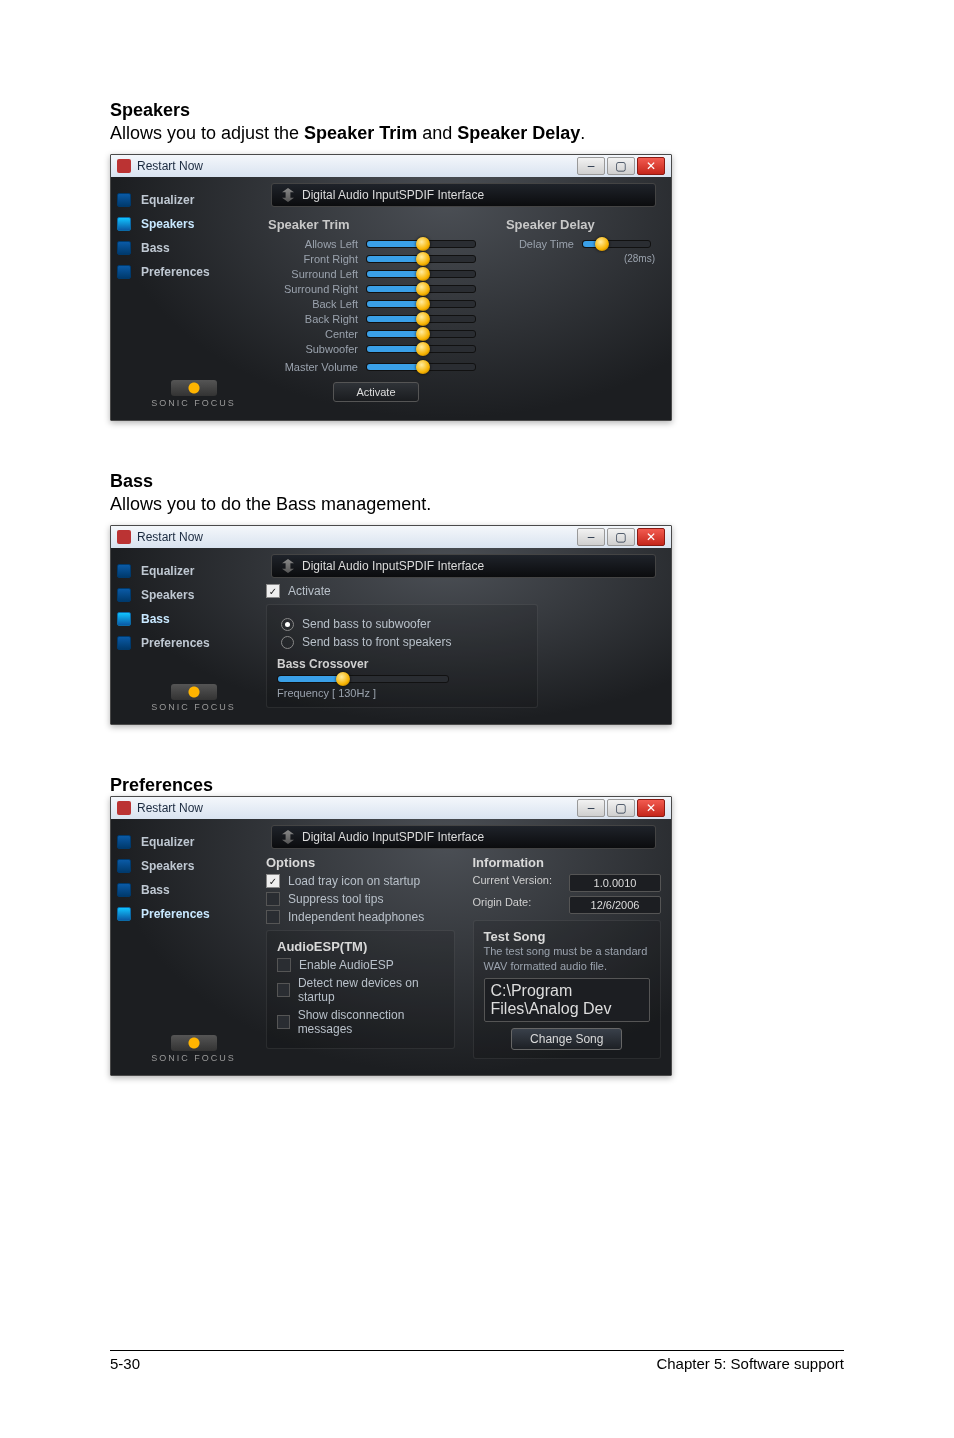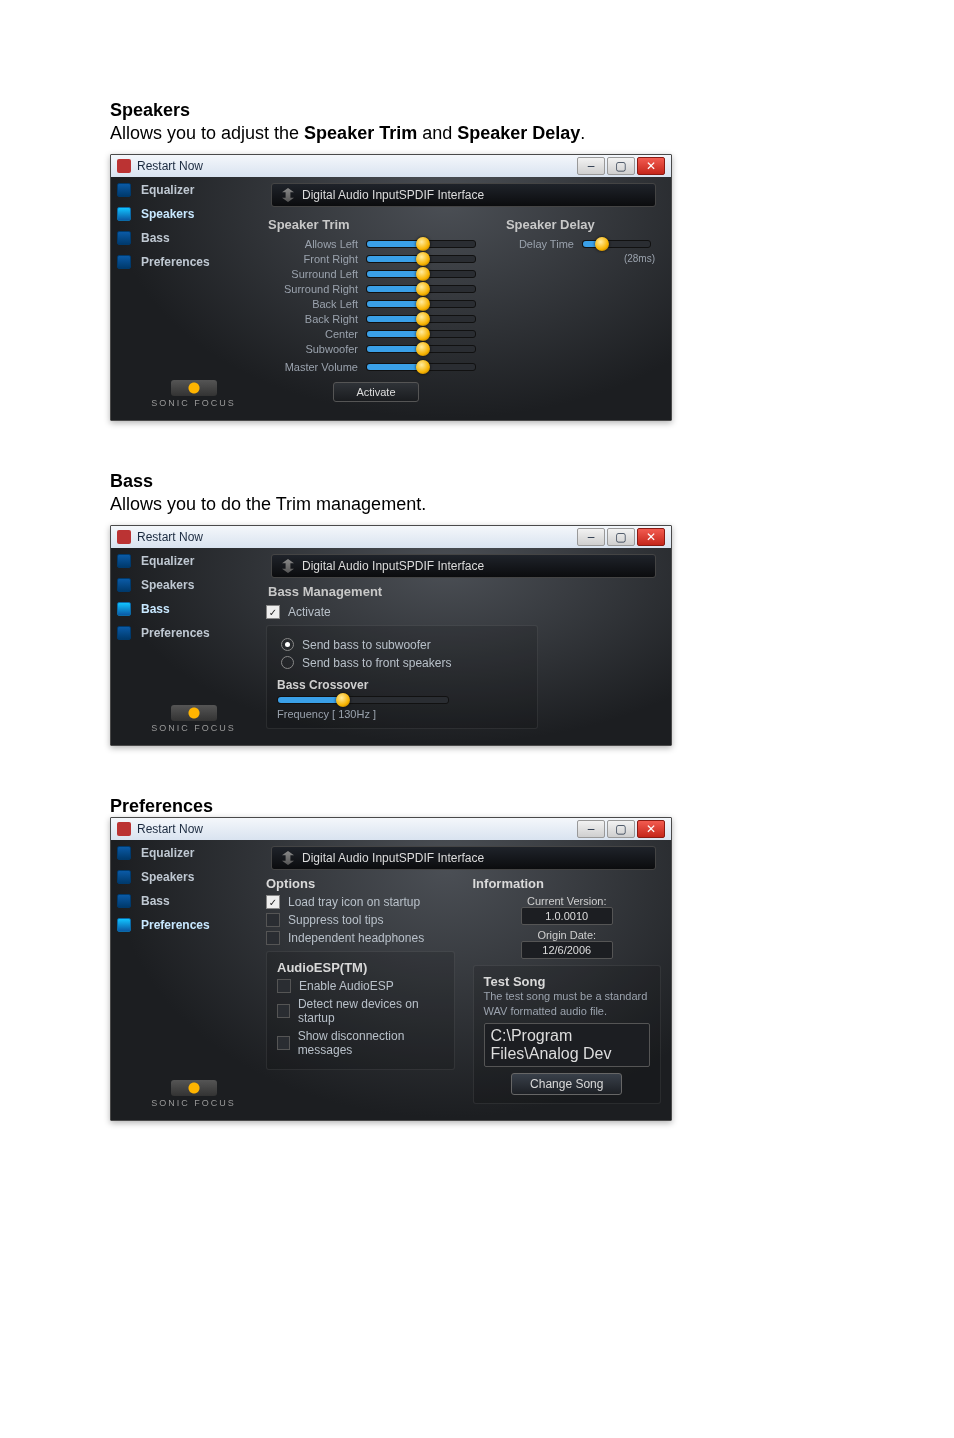--- a/index.html
+++ b/index.html
@@ -53,21 +53,21 @@
     background: radial-gradient(ellipse at 60% 10%, #4b4f55 0%, #1c1e21 70%);
     display: flex;
   }
   .sidebar {
     width: 145px;
     display: flex;
     flex-direction: column;
     padding-top: 6px;
   }
   .tab {
-    display: flex; align-items: flex-start;
+    display: flex; align-items: flex-end;
     height: 24px;
     padding-left: 6px;
     color: #bfc8d2;
     font-weight: bold;
     font-size: 12px;
     cursor: pointer;
   }
   .tab .tabicon {
     width: 12px; height: 12px;
     background: linear-gradient(#0a5aa6,#003a6d);
@@ -148,32 +148,31 @@
     border-radius: 3px;
     padding: 8px 10px;
     margin-top: 6px;
   }
   .chk { display:flex; align-items:center; margin: 4px 0; color:#b8c0c9; font-size:12px;}
   .chk .box {
     width:12px; height:12px; border:1px solid #888; margin-right:8px; background:#eee;
     display:flex; align-items:center; justify-content:center; font-size:10px; color:#222;
   }
   .chk.off .box { background:#2a2d32; border-color:#555; }
-  .radio { display:flex; align-items:flex-start; margin:4px 0 4px 4px; color:#b8c0c9; font-size:12px;}
+  .radio { display:flex; align-items:center; margin:4px 0 4px 4px; color:#b8c0c9; font-size:12px;}
   .radio .dot {
     width:11px; height:11px; border:1px solid #888; border-radius:50%; margin-right:8px;
     display:flex; align-items:center; justify-content:center;
   }
   .radio.on .dot::after { content:""; width:5px; height:5px; background:#fff; border-radius:50%; }
   .subhdr { color:#d0d0d0; font-weight:bold; font-size:12px; margin: 8px 0 4px 0;}
 
   .infofield {
-    color:#cfcfcf; font-size:11px; display:flex; align-items:center; justify-content:space-between;
+    color:#cfcfcf; font-size:11px; display:flex; align-items:flex-start; justify-content:space-between;
     margin:4px 0;
-    flex-direction:column;
   }
   .infofield .val {
     background:#1c1e22; border:1px solid #555; padding:2px 10px; border-radius:2px; color:#ddd;
     min-width: 70px; text-align:center;
   }
   .pathbox {
     background:#1c1e22; border:1px solid #555; padding:3px 6px; border-radius:2px; color:#ddd;
     font-size:16px; margin-top:4px;
   }
   .btn {
@@ -319,21 +318,21 @@
               <div class="smallval">(28ms)</div>
             </div>
           </div>
         </div>
       </div>
     </div>
   </div>
 
   <div class="section">
     <div class="section-title">Bass</div>
-    <div class="section-desc">Allows you to do the Trim management.</div>
+    <div class="section-desc">Allows you to do the Bass management.</div>
 
     <div class="app">
       <div class="titlebar">
         <span class="ticon"></span>
         <span>Restart Now</span>
         <span class="spacer"></span>
         <span class="winbtn">–</span>
         <span class="winbtn">▢</span>
         <span class="winbtn close">✕</span>
       </div>
@@ -358,21 +357,20 @@
           <div class="logo">
             <div class="wing"></div>
             <span>SONIC FOCUS</span>
           </div>
         </div>
         <div class="content">
           <div class="devicebar">
             <span class="arrows"></span>
             <span>Digital Audio InputSPDIF Interface</span>
           </div>
-          <div class="colhdr">Bass Management</div>
           <div class="chk">
               <span class="box">✓</span>
               <span>Activate</span>
             </div>
           <div class="panel" style="max-width:250px">
             <div class="radio on">
                 <span class="dot"></span>
                 <span>Send bass to subwoofer</span>
               </div>
             <div class="radio">
@@ -481,14 +479,18 @@
                 <div class="pathbox">C:\Program Files\Analog Dev</div>
                 <div class="center"><span class="btn">Change Song</span></div>
               </div>
             </div>
           </div>
         </div>
       </div>
     </div>
   </div>
 
+  <div class="footer">
+    <span>5-30</span>
+    <span>Chapter 5: Software support</span>
+  </div>
 
 </div>
 
 </body></html>

